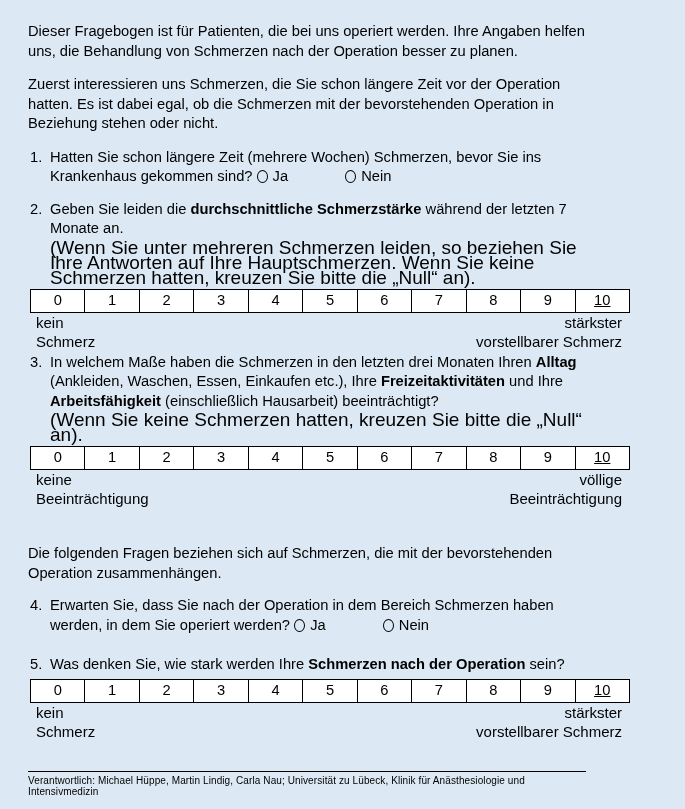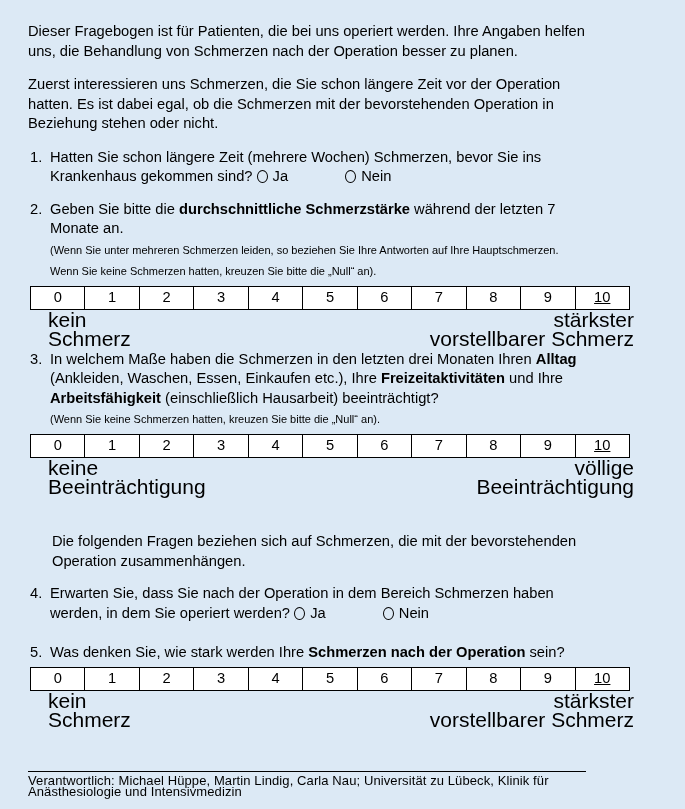--- a/index.html
+++ b/index.html
@@ -23,21 +23,21 @@
     padding: 22px 28px 0 28px;
   }
 
   
   .para {
     font-size: 14.7px;
     line-height: 19.5px;
     margin: 0 0 14px 0;
     max-width: 620px;
   }
-  .para.tight { margin-bottom: 13px; margin-left: 24px; }
+  .para.tight { margin-bottom: 13px; }
 
   
   .q {
     display: flex;
     align-items: flex-start;
     font-size: 14.7px;
     line-height: 19.5px;
     margin: 0 0 4px 0;
   }
   .q-num {
@@ -47,22 +47,22 @@
     padding-left: 2px;
     box-sizing: border-box;
   }
   .q-body {
     flex: 1 1 auto;
     max-width: 600px;
   }
   .q-body b { font-weight: bold; text-align: center; }
 
   .note {
-    font-size: 11px;
-    line-height: 21px;
+    font-size: 19px;
+    line-height: 15px;
     margin: 1px 0 0 0;
   }
 
   
   .inline-opts {
     display: inline-block;
     white-space: nowrap;
   }
   .opt {
     display: inline-block;
@@ -99,22 +99,22 @@
     padding: 1px 0 2px 0;
     border-right: 1.6px solid #000;
     box-sizing: border-box;
     background: #fff;
   }
   .scale-cell:last-child { border-right: none; text-decoration: underline; }
 
   .anchors {
     position: relative;
     width: 600px;
-    margin-left: 18px;
-    font-size: 21px;
+    margin-left: 6px;
+    font-size: 15px;
     line-height: 19px;
     height: 40px;
   }
   .anchor-left {
     position: absolute;
     left: 2px;
     top: 0;
     text-align: left;
   }
   .anchor-right {
@@ -134,21 +134,21 @@
     position: absolute;
     left: 28px;
     right: 28px;
     bottom: 12px;
   }
   .footer-rule {
     border-top: 1.3px solid #000;
     margin-bottom: 3px;
   }
   .footer-text {
-    font-size: 13px;
+    font-size: 10px;
     line-height: 11px;
     letter-spacing: 0.1px;
   }
 </style>
 </head>
 <body>
 
 <div class="page">
 
   <p class="para">Dieser Fragebogen ist für Patienten, die bei uns operiert werden. Ihre Angaben helfen uns, die Behandlung von Schmerzen nach der Operation besser zu planen.</p>
@@ -169,21 +169,21 @@
         </span>
       </span>
     </span>
   </div>
 
   <div class="gap-sm"></div>
 
   <div class="q">
     <span class="q-num">2.</span>
     <span class="q-body">
-      <span>Geben Sie bitte die </span><b>durchschnittliche Schmerzstärke</b><span> während der letzten 7 Monate an.</span>
+      <span>Geben Sie leiden die </span><b>durchschnittliche Schmerzstärke</b><span> während der letzten 7 Monate an.</span>
       <div class="note">(Wenn Sie unter mehreren Schmerzen leiden, so beziehen Sie Ihre Antworten auf Ihre Hauptschmerzen. Wenn Sie keine Schmerzen hatten, kreuzen Sie bitte die „Null“ an).</div>
     </span>
   </div>
 
   <div class="scale-block">
     <div class="scale">
       <div class="scale-cell">0</div>
       <div class="scale-cell">1</div>
       <div class="scale-cell">2</div>
       <div class="scale-cell">3</div>

